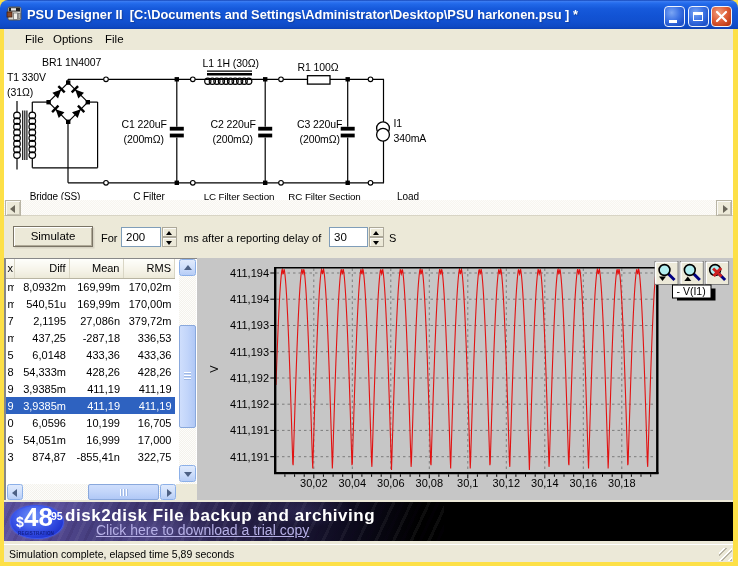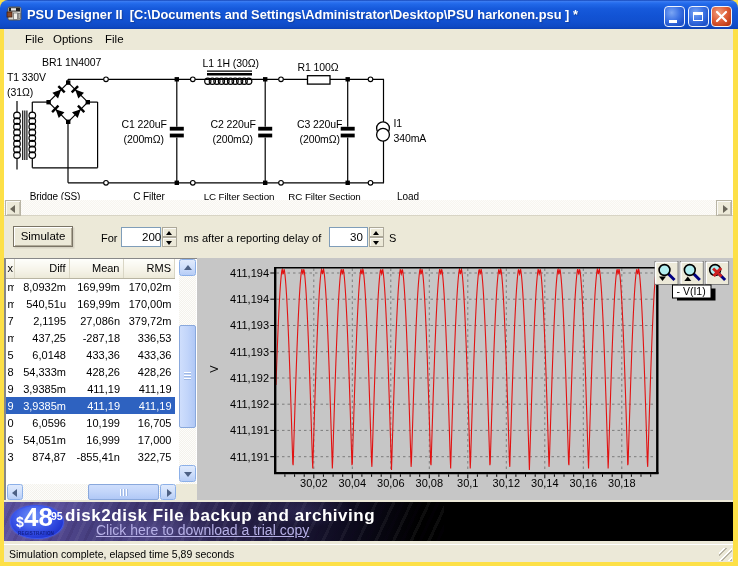--- a/index.html
+++ b/index.html
@@ -15,24 +15,24 @@
 #client { position:absolute; left:4px; top:29px; width:729px; height:533px; background:#ece9d8; }
 #menubar { position:absolute; left:4px; top:29px; width:729px; height:21px; background:#ece9d8; font-size:11.5px; color:#000; }
 #menubar span { position:absolute; top:4px;margin-left:17px; }
 #schem { position:absolute; left:4px; top:49.5px; width:729px; height:150.5px; background:#fff; }
 #hscroll1 { position:absolute; left:4px; top:200px; width:729px; height:16px;
   background:repeating-conic-gradient(#f7f5ef 0% 25%, #fdfcfa 0% 50%) 0 0/2px 2px; border-bottom:1px solid #d8d4c4; }
 .sbtn { position:absolute; width:16px; height:16px; background:#ece9d8; border:1px solid #b8b4a4;
   box-shadow:inset 1px 1px 0 #fbfaf6, inset -1px -1px 0 #c8c4b4; }
 .arr { position:absolute; width:0; height:0; }
 #simpanel { position:absolute; left:4px; top:216px; width:729px; height:41.5px; background:#ece9d8; }
-#simbtn { position:absolute; left:13px; top:226px; width:60px; height:21px; background:#ece9d8;
+#simbtn { position:absolute; left:13px; top:226px; width:80px; height:21px; background:#ece9d8;
   border:1px solid #7a7465; box-shadow:inset 1px 1px 0 #fff, inset -1px -1px 0 #b0aa98, 1.5px 1.5px 0 #d8d4c4;
   font-size:11.5px; text-align:center; line-height:19px; }
-.spinbox { position:absolute; top:227px; height:20px; background:#fff; border:1px solid #7f9db9; font-size:11.5px; line-height:18px; padding-left:20px; }
+.spinbox { position:absolute; top:227px; height:20px; background:#fff; border:1px solid #7f9db9; font-size:11.5px; line-height:18px; padding-left:4px; }
 .spb { position:absolute; width:15px; height:10px; background:#ece9d8; border:1px solid #aca899;
   box-shadow:inset 1px 1px 0 #fbfaf6; }
 .lbl { position:absolute; top:231.5px; font-size:11px; }
 #main { position:absolute; left:4px; top:257.5px; width:729px; height:242px; background:#c6c6c6; }
 #tablepanel { position:absolute; left:4px; top:257.5px; width:193px; height:242px; background:#fff; border-top:1px solid #888; border-left:2px solid #888; }
 table.grid { position:absolute; left:0px; top:0.5px; border-collapse:collapse; table-layout:fixed; width:168.5px; font-size:11px; }
 table.grid th { height:19px; font-weight:normal; text-align:right; padding:0 3px 0 0;
   background:linear-gradient(180deg,#fefefb 0%,#f5f3e8 60%,#ece9d8 100%);
   border-right:1px solid #d9d6c5; border-bottom:1px solid #b8b4a2; }
 table.grid td { height:17px; text-align:right; padding:0 3px 0 0; white-space:nowrap; overflow:hidden; }

